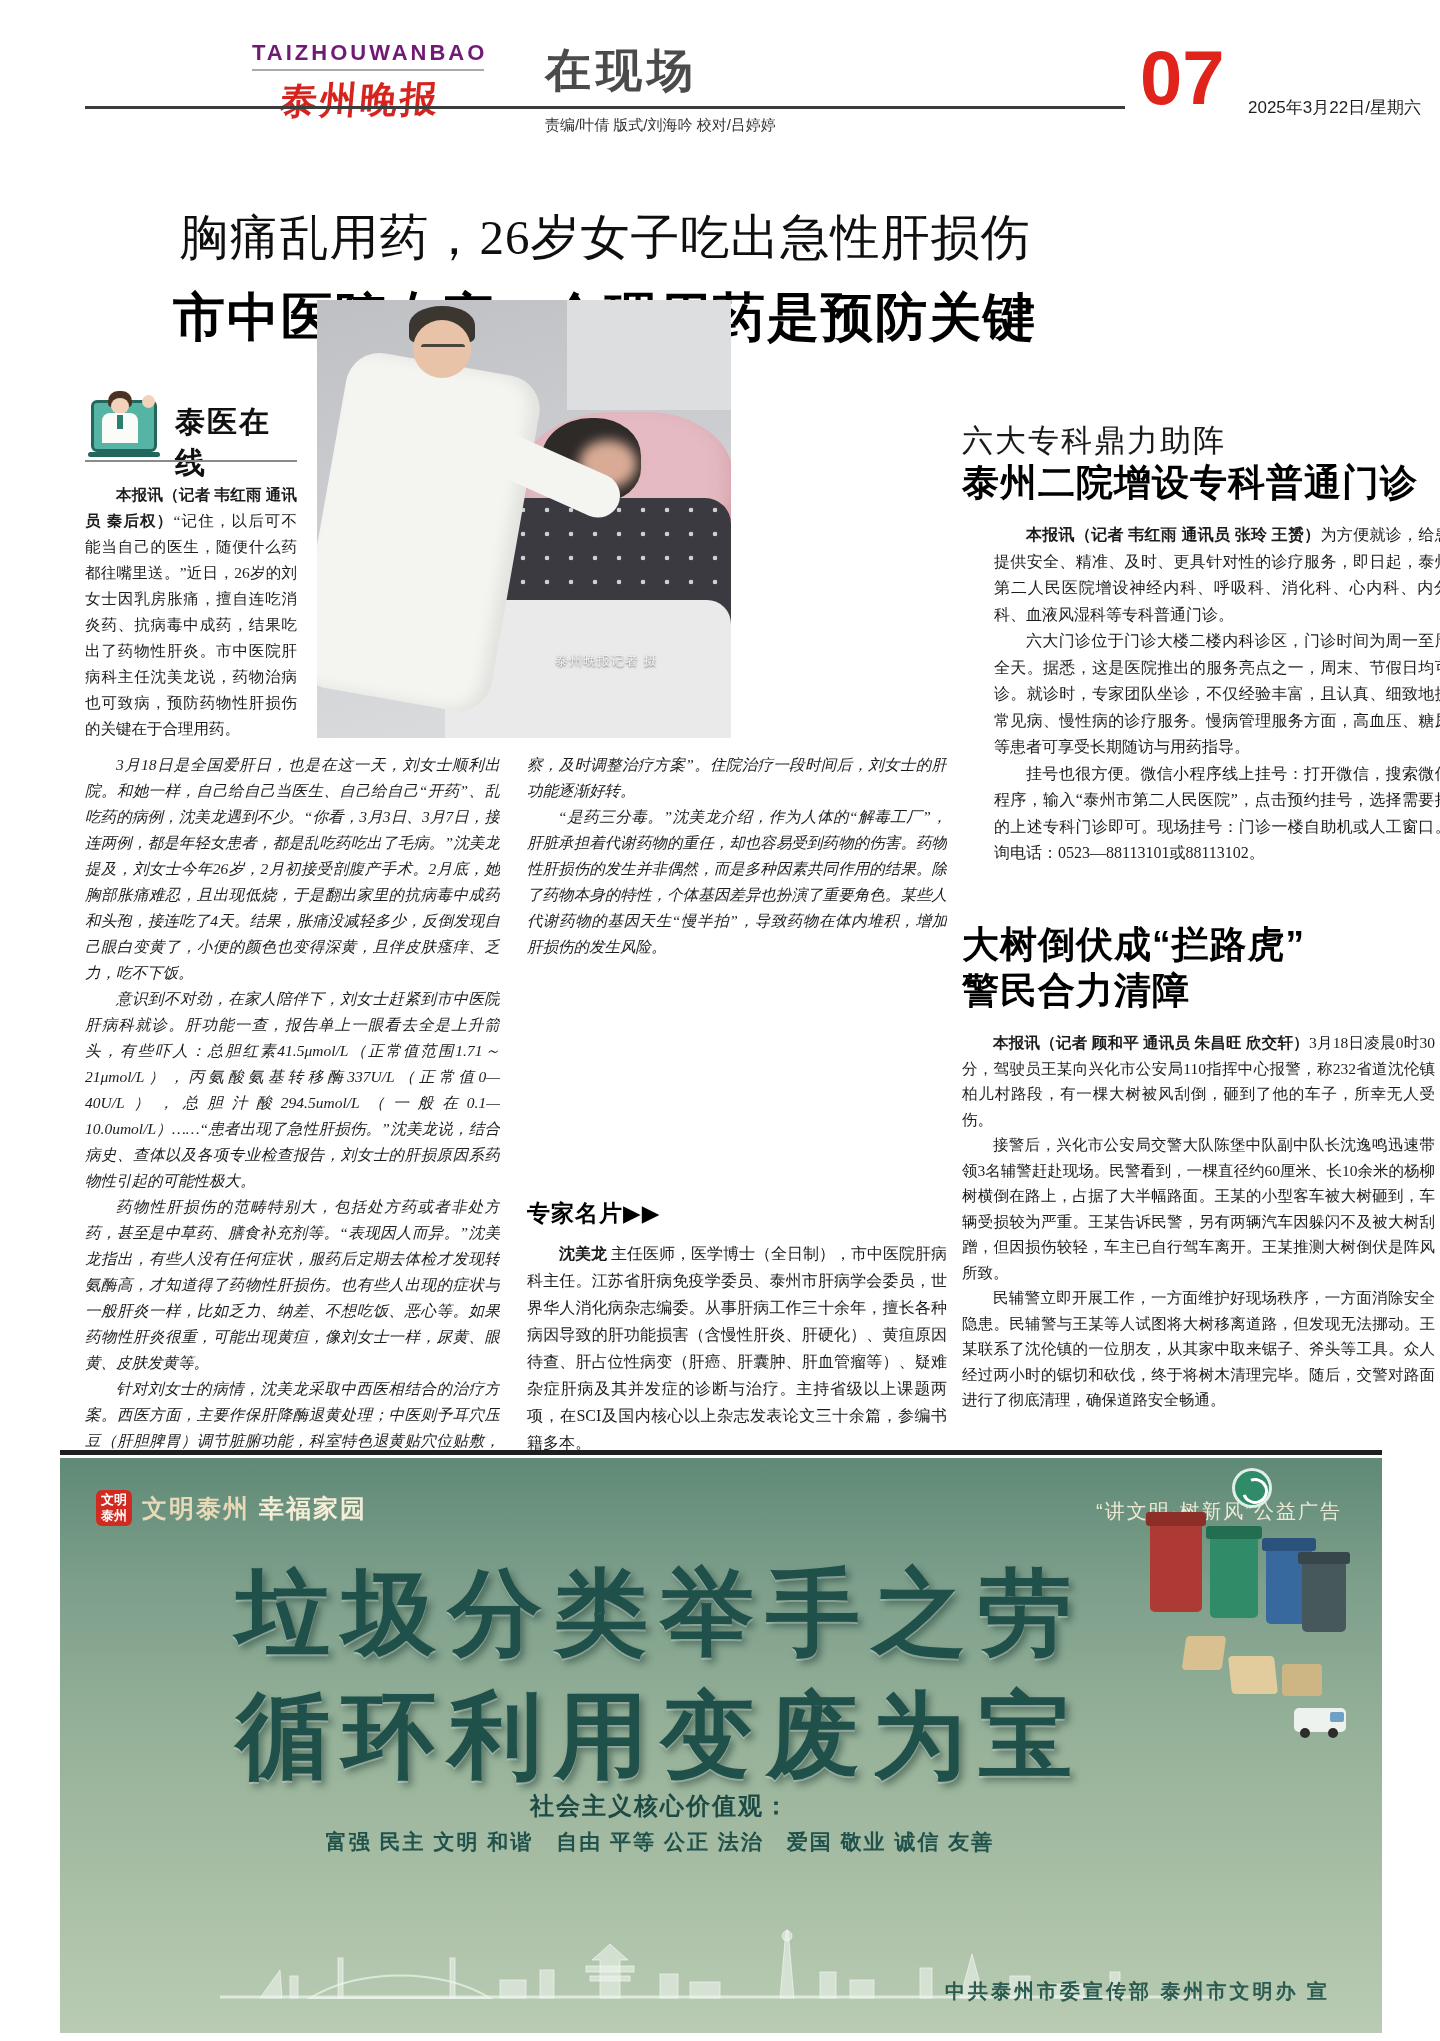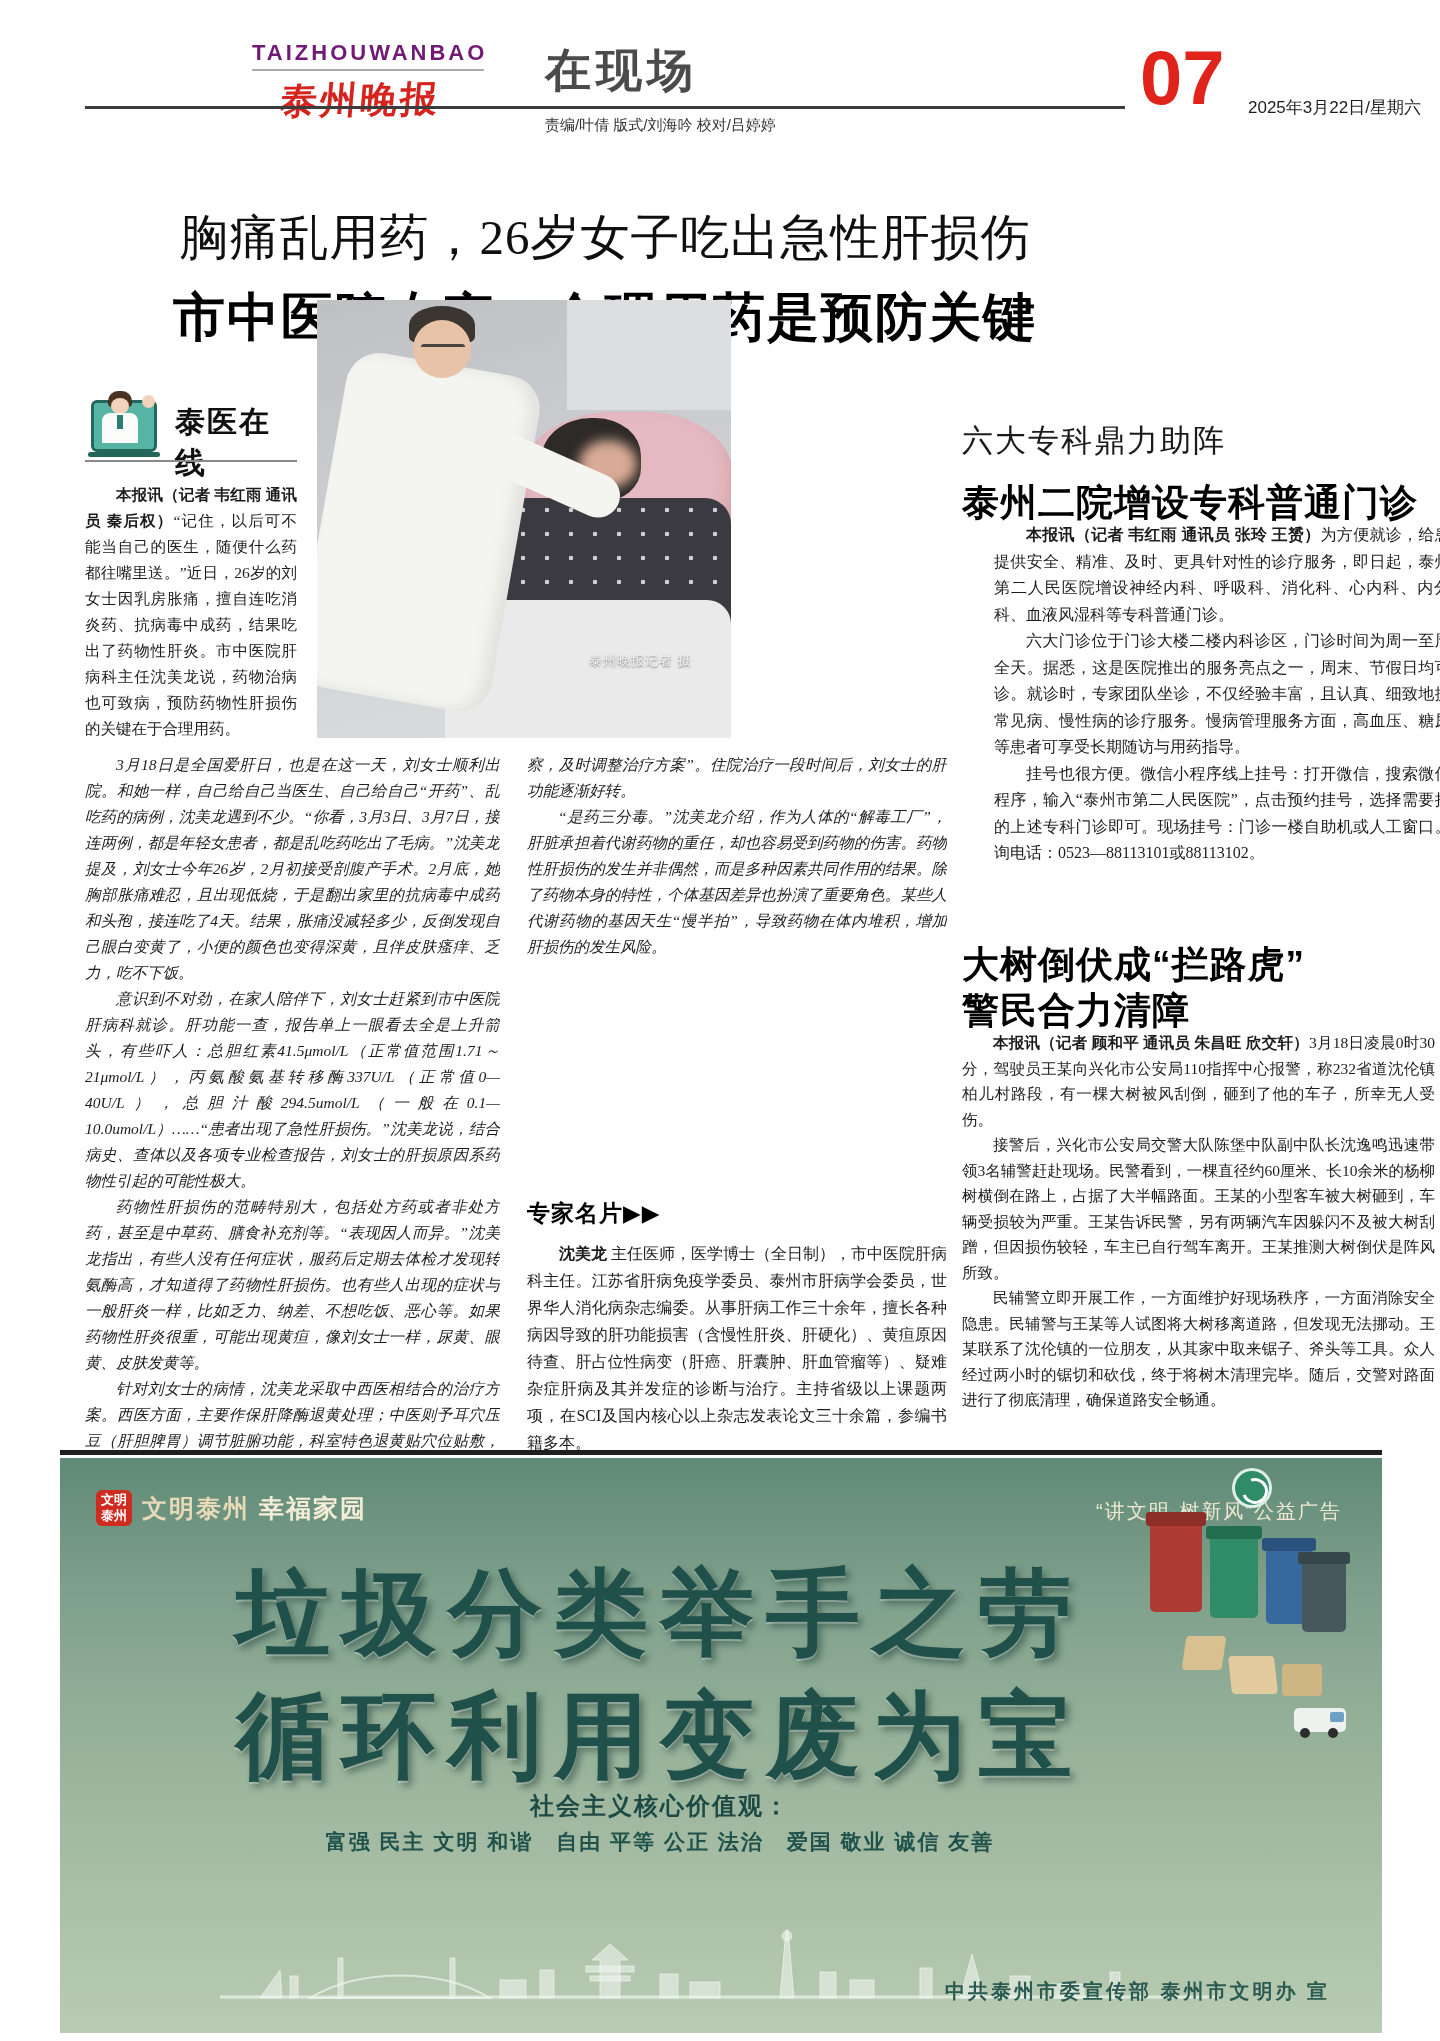--- a/index.html
+++ b/index.html
@@ -30,28 +30,28 @@
   p.np{margin:0;text-indent:2em;}
   p.np-cont{margin:0;text-indent:0;}
   .lead-bold{font-weight:900;font-family:"Liberation Sans","DejaVu Sans",sans-serif;}
   .byline{font-weight:700;}
   
   .badge-label{font-size:30px;font-weight:900;color:#101010;letter-spacing:2px;}
   .badge-underline{height:2px;background:#8a8a8a;}
   .monitor{width:60px;height:46px;background:#56b4a4;border:3px solid #23675c;border-radius:6px;}
   
   .photo{background:linear-gradient(165deg,#bfc0c4 0%,#cdced1 45%,#dedfe1 100%);overflow:hidden;}
-  .photo-caption{font-size:13px;color:#f4f4f4;text-shadow:0 1px 2px rgba(0,0,0,.55);letter-spacing:1px;margin-left:34px;}
+  .photo-caption{font-size:13px;color:#f4f4f4;text-shadow:0 1px 2px rgba(0,0,0,.55);letter-spacing:1px;}
   
   .expert-title{font-size:23px;font-weight:900;color:#000;letter-spacing:1px;}
   .expert-bio{font-family:"Liberation Serif","DejaVu Serif",serif;font-size:16px;line-height:27px;
               color:#1c1c1c;text-align:justify;}
   
   .kicker{font-size:31px;color:#1a1a1a;letter-spacing:2px;font-weight:400;}
-  .rtitle{font-size:37px;font-weight:900;color:#000;letter-spacing:1px;margin-top:20px;}
+  .rtitle{font-size:37px;font-weight:900;color:#000;letter-spacing:1px;}
   
   .ad{background:linear-gradient(180deg,#5f8a76 0%,#7d9f8b 22%,#96b199 48%,#a9bfa6 75%,#b9ccb3 100%);
       overflow:hidden;}
   .ad-brand{font-size:25px;font-weight:900;color:#f5edd6;letter-spacing:2px;}
   .ad-brand .cn-red{color:#e8d9b8;}
   .ad-logo{width:36px;height:36px;background:#cf2b20;border-radius:6px;color:#fff;
            font-size:13px;font-weight:900;line-height:1.2;display:flex;align-items:center;
            justify-content:center;text-align:center;}
   .ad-tag{font-size:20px;color:#eee8d2;letter-spacing:2px;}
   .ad-slogan{font-size:94px;font-weight:900;color:#20504a;letter-spacing:12px;text-align:center;

